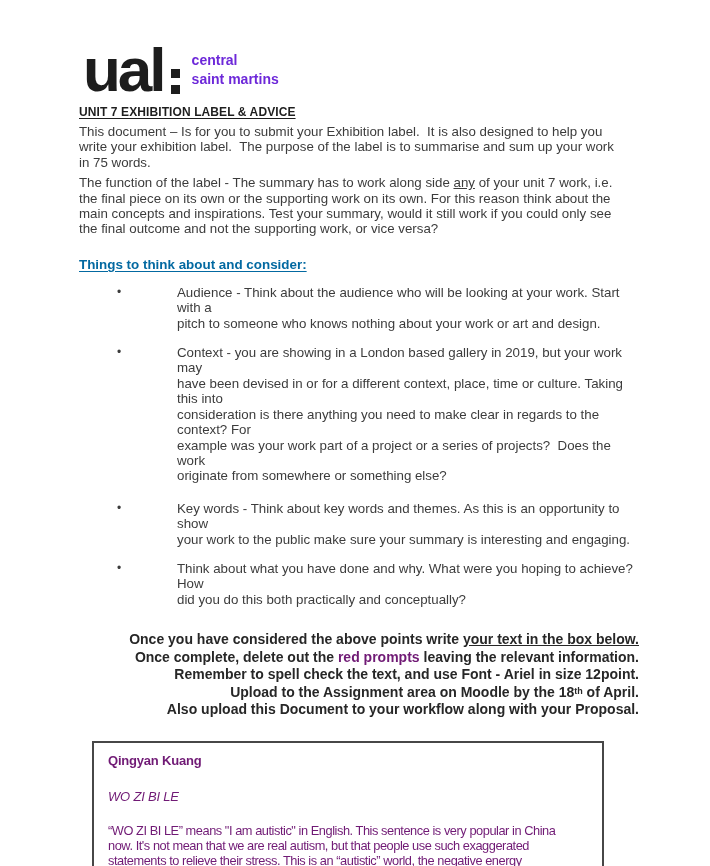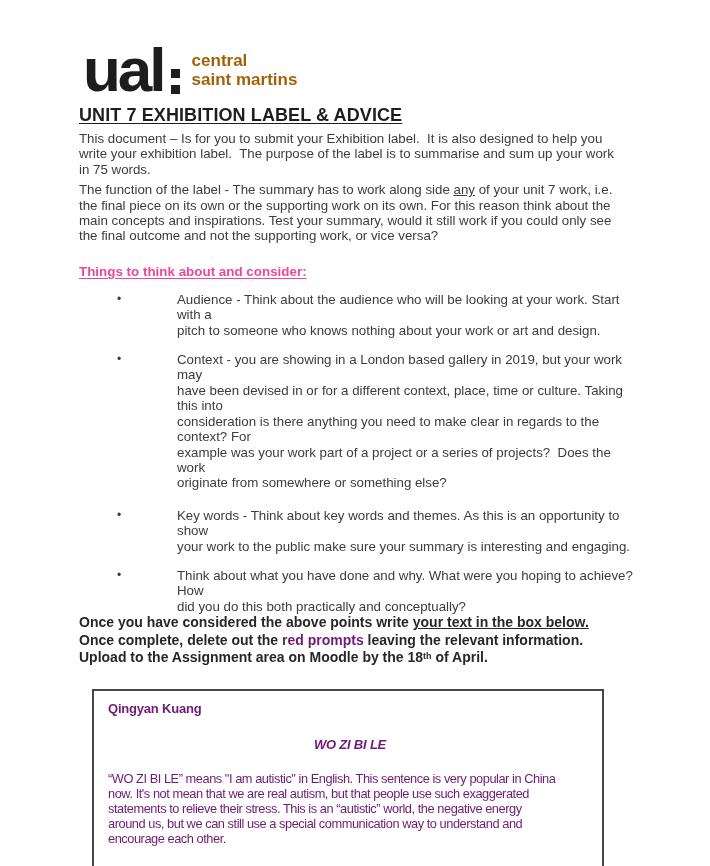--- a/index.html
+++ b/index.html
@@ -42,48 +42,48 @@
     margin-top:23px;
     height:29px;
   }
   .logo-colon .dot{
     width:9px;height:9px;
     background:#1d1d1d;
   }
   .logo-school{
     margin-left:12px;
     margin-top:9px;
-    font-size:17px;
+    font-size:14px;
     font-weight:bold;
     line-height:19px;
-    color:#a16207;
+    color:#6d28d9;
   }
   
   .doc-title{
     margin-top:7px;
-    font-size:18px;
+    font-size:12px;
     font-weight:bold;
     color:#1e1e1e;
     text-decoration:underline;
     text-underline-offset:2px;
     letter-spacing:.1px;
   }
   .para{
     margin-top:5px;
     font-size:13.3px;
     line-height:15.4px;
     white-space:pre-wrap;
   }
   .para.second{}
   .u{text-decoration:underline;}
   .section-heading{
     margin-top:20px;
     font-size:13.4px;
     font-weight:bold;
-    color:#ec4899;
+    color:#0369a1;
     text-decoration:underline;
     text-underline-offset:2px;
   }
   
   .bullet{
     display:flex;
     margin-left:38px;
     font-size:13.3px;
     line-height:15.4px;
   }
@@ -96,25 +96,26 @@
     white-space:pre-wrap;
     width:506px;
     margin-left:40px;
   }
   .bullet.b1{margin-top:13px;}
   .bullet.b2{margin-top:14px;}
   .bullet.b3{margin-top:17px;}
   .bullet.b4{margin-top:14px;}
   
   .instructions{
-    margin-top:0;
+    margin-top:24px;
     font-size:14px;
     font-weight:bold;
     color:#272727;
     line-height:17.5px;
+    text-align:right;
   }
   .instructions div{white-space:nowrap;}
   .red{color:#701a75;}
   .sup{
     font-size:9px;
     vertical-align:top;
     position:relative;
     top:-1px;
   }
   
@@ -129,24 +130,23 @@
     color:#701a75;
   }
   .student-name{
     font-size:13px;
     font-weight:bold;
     letter-spacing:-0.2px;
   }
   .work-title{
     margin-top:21px;
     font-size:13px;
-    font-weight:bold;
+    font-weight:normal;
     font-style:italic;
     letter-spacing:-0.2px;
-    text-align:center;
   }
   .label-body{
     margin-top:19px;
     font-size:12.8px;
     letter-spacing:-0.45px;
     line-height:15px;
     white-space:pre-wrap;
   }
 </style>
 </head>
@@ -200,21 +200,23 @@
     </div>
     <div class="bullet b4">
       <span class="marker">•</span>
       <span class="btext">Think about what you have done and why. What were you hoping to achieve?  How
 did you do this both practically and conceptually?</span>
     </div>
 
     <div class="instructions">
       <div><span>Once you have considered the above points write </span><span class="u">your text in the box below.</span></div>
       <div><span>Once complete, delete out the </span><span class="red">red prompts</span><span> leaving the relevant information.</span></div>
+      <div>Remember to spell check the text, and use Font - Ariel in size 12point.</div>
       <div><span>Upload to the Assignment area on Moodle by the 18</span><span class="sup">th</span><span> of April.</span></div>
+      <div>Also upload this Document to your workflow along with your Proposal.</div>
     </div>
 
     <div class="label-box">
       <div class="student-name">Qingyan Kuang</div>
       <div class="work-title">WO ZI BI LE</div>
       <div class="label-body">“WO ZI BI LE” means "I am autistic" in English. This sentence is very popular in China
 now. It's not mean that we are real autism, but that people use such exaggerated
 statements to relieve their stress. This is an “autistic” world, the negative energy
 around us, but we can still use a special communication way to understand and
 encourage each other.</div>

